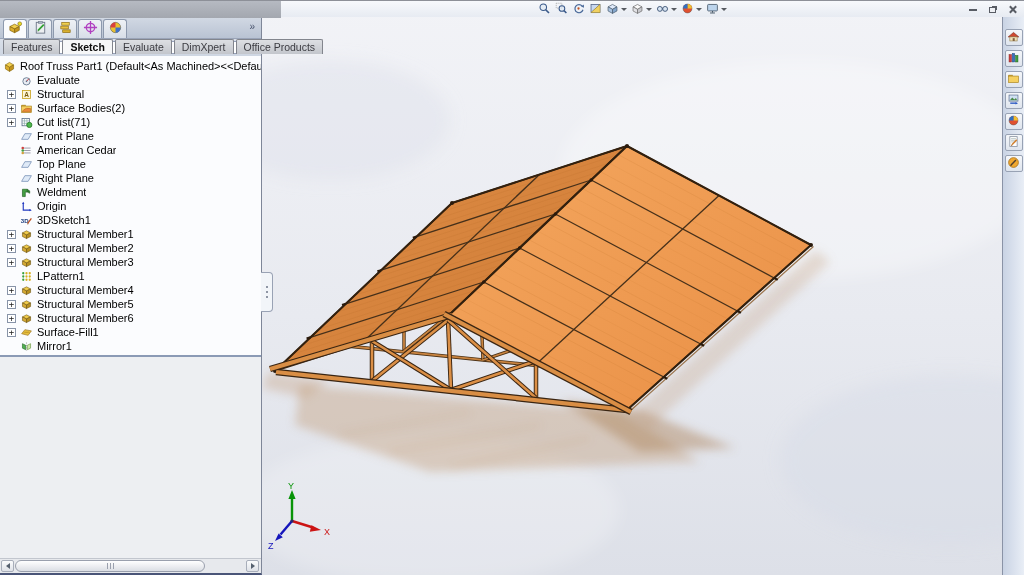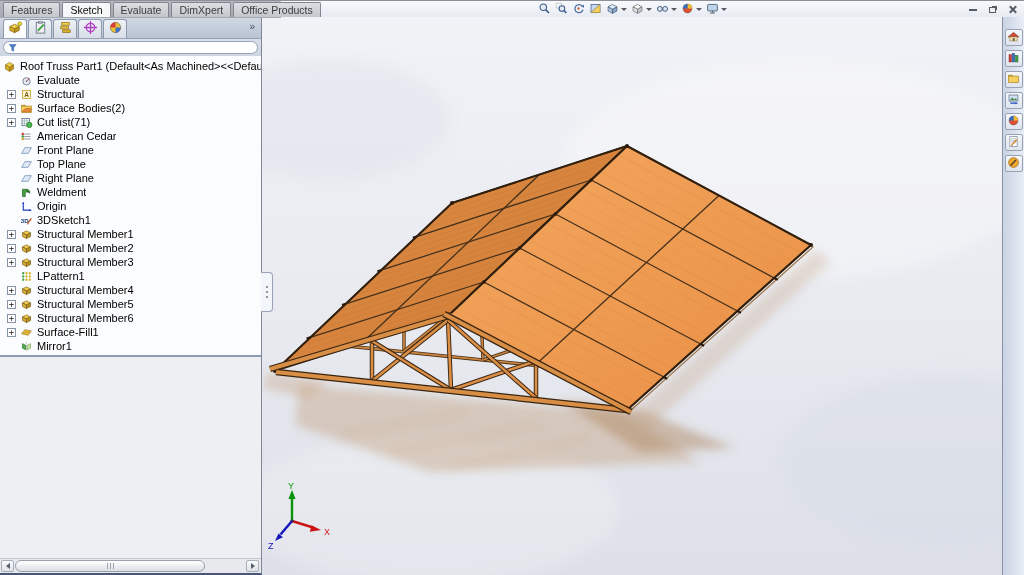--- a/index.html
+++ b/index.html
@@ -8,22 +8,22 @@
     background:#dfe2e8;font-family:"Liberation Sans",sans-serif;
     -webkit-font-smoothing:antialiased;
   }
   
   #topstrip{position:absolute;left:0;top:0;width:1024px;height:17px;
     background:linear-gradient(#f7f9fc,#e7ebf2);border-top:1px solid #8d9098;box-sizing:border-box;z-index:6;}
   #tabsbg{position:absolute;left:0;top:0;width:281px;height:17px;background:linear-gradient(#b6bac2,#a3a7af);}
   #ribbontabs{position:absolute;left:1px;top:1px;display:flex;}
   .ribbon-tab{height:13px;padding:1px 7px 0 7px;font-size:10.5px;line-height:13px;color:#3c3c42;
     background:linear-gradient(#dddfe3,#c3c6cc);border:1px solid #82858d;border-bottom:none;
-    border-radius:2px 2px 0 0;margin-left:2px;white-space:nowrap;}
-  .ribbon-tab.active{background:#f6f7f8;color:#0c0c0c;font-weight:normal;}
+    border-radius:2px 2px 0 0;margin-left:2px;white-space:nowrap;margin-top:37px;}
+  .ribbon-tab.active{background:#f6f7f8;color:#0c0c0c;font-weight:bold;}
   #headsup{position:absolute;left:536px;top:1px;height:15px;display:flex;align-items:center;z-index:7;}
   .hu-item{display:flex;align-items:center;padding:0 2px;height:15px;}
   .hu-caret{width:0;height:0;border-left:3px solid transparent;border-right:3px solid transparent;
     border-top:3px solid #55595f;margin-left:2px;}
   #winbtns{position:absolute;right:5px;top:3px;display:flex;gap:7px;z-index:8;}
   .winbtn{width:13px;height:11px;display:flex;align-items:center;justify-content:center;position:relative;}
   .wc-minimize i{display:block;width:8px;height:2px;background:#585c64;}
   .wc-restore i{display:block;width:7px;height:6px;border:1px solid #585c64;box-sizing:border-box;background:#eef0f4;
     box-shadow:2px -2px 0 -1px #585c64;}
   .wc-close i{display:block;width:9px;height:9px;position:relative;}
@@ -276,36 +276,36 @@
             <path d="M2.5,6 h9 M2.5,9 h9 M5.5,3 v9 M8.5,3 v9" stroke="#8aa" stroke-width="0.8"></path>
             <circle cx="11.5" cy="11" r="3.2" fill="#4db84d" stroke="#2a7a2a"></circle>
           </svg>
         </span>
         <span class="tree-label">Cut list(71)</span>
       </div>
       <div class="tree-row">
         <span class="spacer"></span>
         <span class="tree-icon">
           <svg viewBox="0 0 16 16" width="13" height="13" xmlns="http://www.w3.org/2000/svg">
+            <polygon points="2,11.5 6,4.5 14,4.5 10,11.5" fill="#cfe0f2" fill-opacity="0.65" stroke="#7a92b8"></polygon>
+          </svg>
+        </span>
+        <span class="tree-label">Front Plane</span>
+      </div>
+      <div class="tree-row">
+        <span class="spacer"></span>
+        <span class="tree-icon">
+          <svg viewBox="0 0 16 16" width="13" height="13" xmlns="http://www.w3.org/2000/svg">
             <path d="M5,5 h8 M5,8 h8 M5,11 h8" stroke="#889" stroke-width="1"></path>
             <circle cx="3.4" cy="5" r="1.6" fill="#d04040"></circle>
             <circle cx="3.4" cy="8" r="1.6" fill="#40a040"></circle>
             <circle cx="3.4" cy="11" r="1.6" fill="#d0a040"></circle>
           </svg>
         </span>
         <span class="tree-label">American Cedar</span>
-      </div>
-      <div class="tree-row">
-        <span class="spacer"></span>
-        <span class="tree-icon">
-          <svg viewBox="0 0 16 16" width="13" height="13" xmlns="http://www.w3.org/2000/svg">
-            <polygon points="2,11.5 6,4.5 14,4.5 10,11.5" fill="#cfe0f2" fill-opacity="0.65" stroke="#7a92b8"></polygon>
-          </svg>
-        </span>
-        <span class="tree-label">Front Plane</span>
       </div>
       <div class="tree-row">
         <span class="spacer"></span>
         <span class="tree-icon">
           <svg viewBox="0 0 16 16" width="13" height="13" xmlns="http://www.w3.org/2000/svg">
             <polygon points="2,11.5 6,4.5 14,4.5 10,11.5" fill="#cfe0f2" fill-opacity="0.65" stroke="#7a92b8"></polygon>
           </svg>
         </span>
         <span class="tree-label">Top Plane</span>
       </div>

